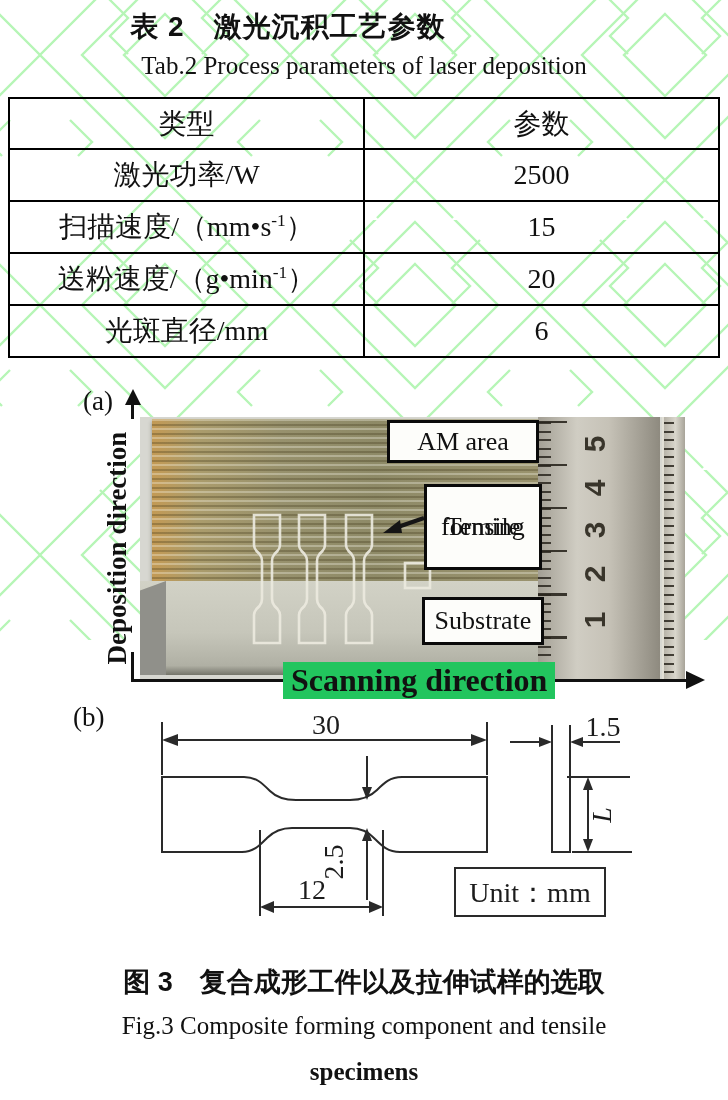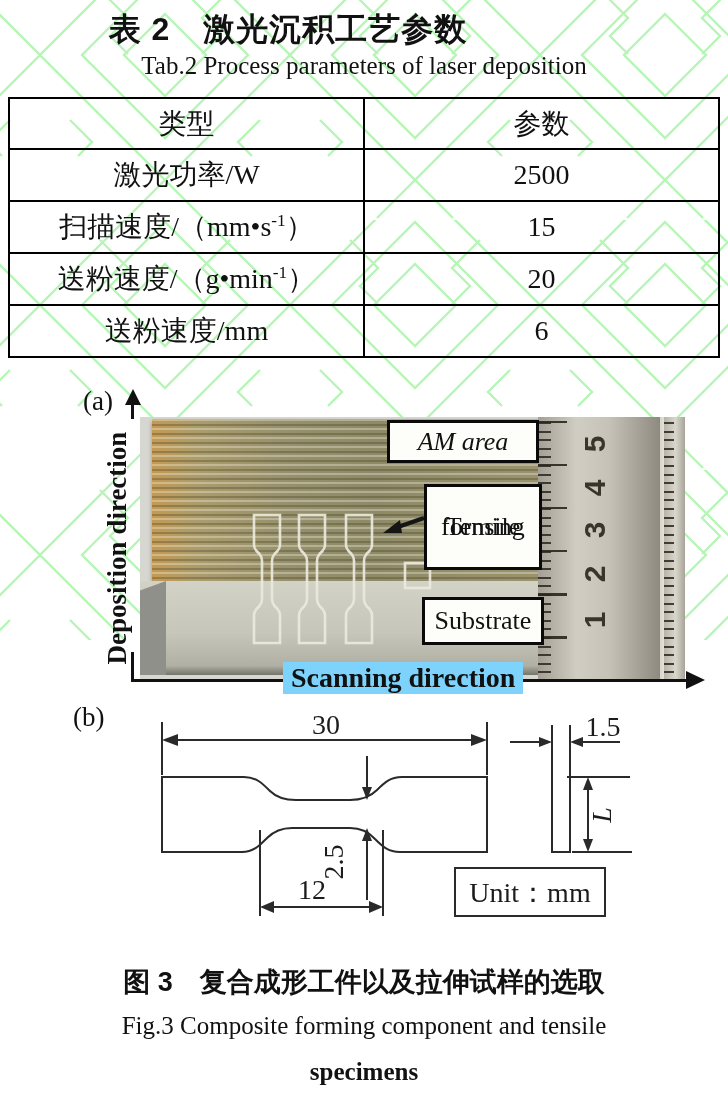--- a/index.html
+++ b/index.html
@@ -1,21 +1,21 @@
 <!DOCTYPE html>
 <html><head>
 <meta charset="utf-8">
 <style>
   html,body{margin:0;padding:0;background:#fff;}
   .page{position:relative;width:728px;height:1100px;background:#fff;overflow:hidden;
         font-family:"Liberation Serif",serif;color:#111;}
   .wm{position:absolute;left:0;top:0;z-index:0;}
   .layer{position:absolute;z-index:1;}
   .title-zh{left:0;top:8px;width:576px;text-align:center;font-family:"Liberation Sans",sans-serif;
-            font-weight:700;font-size:32px;letter-spacing:1px;}
+            font-weight:700;font-size:28px;letter-spacing:1px;}
   .title-en{left:0;top:52px;width:728px;text-align:center;font-size:25px;}
   table.ptable{position:absolute;z-index:1;left:8px;top:97px;width:712px;border-collapse:collapse;
                table-layout:fixed;background:transparent;}
   table.ptable td{border:2px solid #000;text-align:center;vertical-align:middle;
                   font-size:28px;padding:0;}
   table.ptable tr{height:52px;}
   table.ptable tr:first-child{height:51px;}
   sup{font-size:0.62em;}
   
   .sub-label{font-size:27px;}
@@ -41,21 +41,21 @@
          background:linear-gradient(90deg,#a39f94,#d0cdc3 32%,#c6c2b7 58%,#8e8a7f);}
   .mmticks{left:0;top:5px;bottom:0;width:13px;
            background:repeating-linear-gradient(180deg, rgba(42,38,30,.85) 0 2px, transparent 2px 8.6px);}
   .cmticks{left:0;top:4px;bottom:0;width:29px;
            background:repeating-linear-gradient(180deg, rgba(42,38,30,.9) 0 2.5px, transparent 2.5px 43px);}
   .rnum{left:40px;width:34px;height:34px;transform:rotate(-90deg);text-align:center;
         font-family:"Liberation Sans",sans-serif;font-weight:700;font-size:30px;color:#39352b;}
   .ruler2{left:522px;top:0;width:23px;height:262px;border-left:2px solid #e2e0d6;
           background:linear-gradient(90deg,#b7b3a8,#d9d6cc 50%,#9d998e);}
   .scanline{left:133px;top:679px;width:558px;height:3px;background:#111;}
-  .scantext{left:283px;top:662px;background:#7dd3fc;padding:0 8px;font-weight:700;font-size:28px;}
+  .scantext{left:283px;top:662px;background:#22c55e;padding:0 8px;font-weight:700;font-size:32px;}
   .rt-arrow{left:686px;top:671px;width:0;height:0;border-top:9px solid transparent;
             border-bottom:9px solid transparent;border-left:19px solid #111;}
   
   .cap-zh{left:0;top:964px;width:728px;text-align:center;font-family:"Liberation Sans",sans-serif;
           font-weight:700;font-size:27px;}
   .cap-en{left:0;width:728px;text-align:center;font-size:25px;}
 </style>
 </head>
 <body>
 
@@ -98,21 +98,21 @@
       </tr>
       <tr>
         <td><span>扫描速度/（mm•s</span><sup>-1</sup><span>）</span></td>
         <td>15</td>
       </tr>
       <tr>
         <td><span>送粉速度/（g•min</span><sup>-1</sup><span>）</span></td>
         <td>20</td>
       </tr>
       <tr>
-        <td><span>送粉速度/mm</span><sup></sup><span></span></td>
+        <td><span>光斑直径/mm</span><sup></sup><span></span></td>
         <td>6</td>
       </tr>
     </tbody>
   </table>
 
   <div class="layer sub-label" style="left:83px;top:386px;">(a)</div>
   <div class="layer up-arrow"></div>
   <div class="layer stub" style="left:131px;top:404px;width:3px;height:15px;"></div>
   <div class="layer dep-label">Deposition direction</div>
   <div class="layer stub" style="left:131px;top:652px;width:3px;height:30px;"></div>
@@ -144,21 +144,21 @@
         <use href="#dbone" transform="translate(159,98)"></use>
         <use href="#dbone" transform="translate(206,98)"></use>
         <rect x="265" y="146" width="25" height="25"></rect>
       </g>
       <g>
         <line x1="284" y1="101" x2="255" y2="111" stroke="#151515" stroke-width="4"></line>
         <polygon points="243,116 260,103 262,116" fill="#151515"></polygon>
       </g>
     </svg>
 
-    <div class="ptag" style="left:247px;top:3px;width:146px;height:37px;font-style:italic;">
+    <div class="ptag" style="left:247px;top:3px;width:146px;height:37px;">
       <div>AM area</div>
     </div>
     <div class="ptag" style="left:284px;top:67px;width:112px;height:80px;">
       <div>Tensile</div>
       <div>forming</div>
     </div>
     <div class="ptag" style="left:282px;top:180px;width:116px;height:42px;">
       <div>Substrate</div>
     </div>
   </div>

